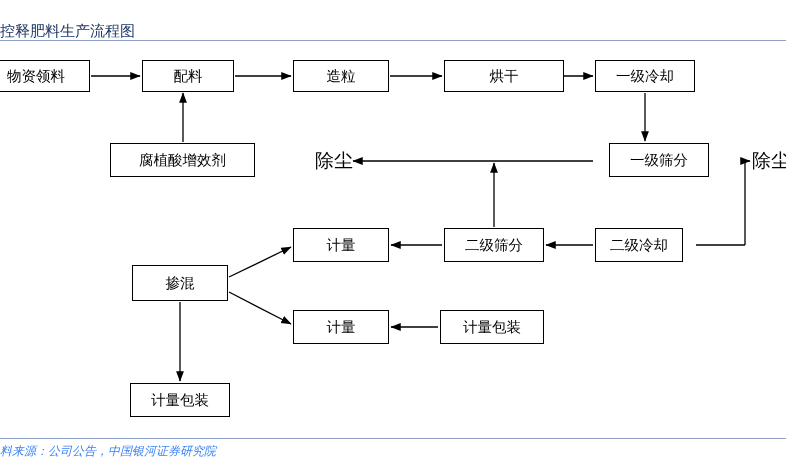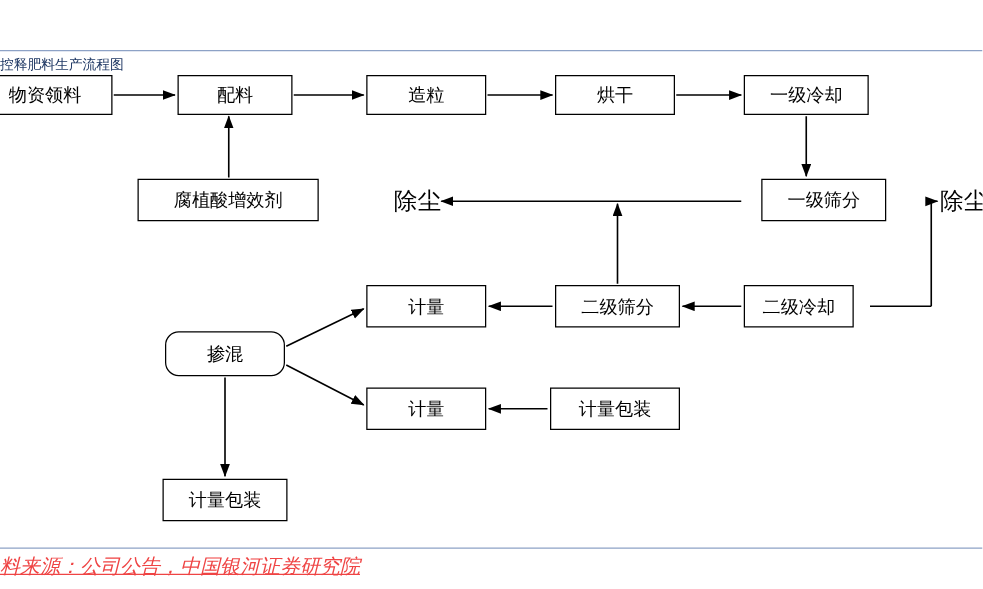--- a/index.html
+++ b/index.html
@@ -19,44 +19,42 @@
     position: absolute;
     left: 0;
     top: 0;
     width: 786px;
     height: 471px;
   }
   .title {
     position: absolute;
     left: 0px;
     top: 22px;
-    font-size: 11px;
+    font-size: 15px;
     color: #1f3864;
     letter-spacing: 0px;
     white-space: nowrap;
-    margin-top: 22px;
   }
   .title-rule {
     position: absolute;
     left: 0px;
     top: 40px;
     width: 786px;
     height: 1px;
     background: #2f5597;
     opacity: 0.55;
   }
   .source {
     position: absolute;
     left: 0px;
     top: 443px;
-    font-size: 16px;
-    color: #ef4444;
+    font-size: 12px;
+    color: #3b82f6;
     font-style: italic;
     white-space: nowrap;
-    text-decoration: underline;
   }
   .source-rule {
     position: absolute;
     left: 0px;
     top: 438px;
     width: 786px;
     height: 1px;
     background: #2f5597;
     opacity: 0.55;
   }
@@ -140,21 +138,21 @@
 
   <div class="node" style="left:-18px; top:60px; width:108px; height:32px;">
       <span>物资领料</span>
     </div>
   <div class="node" style="left:142px; top:60px; width:92px; height:32px;">
       <span>配料</span>
     </div>
   <div class="node" style="left:293px; top:60px; width:96px; height:32px;text-align:right;">
       <span>造粒</span>
     </div>
-  <div class="node" style="left:444px; top:60px; width:96px; height:32px;">
+  <div class="node" style="left:444px; top:60px; width:120px; height:32px;">
       <span>烘干</span>
     </div>
   <div class="node" style="left:595px; top:60px; width:100px; height:32px;">
       <span>一级冷却</span>
     </div>
 
   <div class="node" style="left:110px; top:143px; width:145px; height:34px;">
       <span>腐植酸增效剂</span>
     </div>
   <div class="node" style="left:609px; top:143px; width:100px; height:34px;">
@@ -164,21 +162,21 @@
   <div class="node" style="left:293px; top:228px; width:96px; height:34px;">
       <span>计量</span>
     </div>
   <div class="node" style="left:444px; top:228px; width:100px; height:34px;">
       <span>二级筛分</span>
     </div>
   <div class="node" style="left:595px; top:228px; width:88px; height:34px;">
       <span>二级冷却</span>
     </div>
 
-  <div class="node" style="left:132px; top:265px; width:96px; height:36px;border-radius:11px;">
+  <div class="node" style="left:132px; top:265px; width:96px; height:36px;">
       <span>掺混</span>
     </div>
   <div class="node" style="left:293px; top:310px; width:96px; height:34px;">
       <span>计量</span>
     </div>
   <div class="node" style="left:440px; top:310px; width:104px; height:34px;">
       <span>计量包装</span>
     </div>
 
   <div class="node" style="left:130px; top:383px; width:100px; height:34px;">

